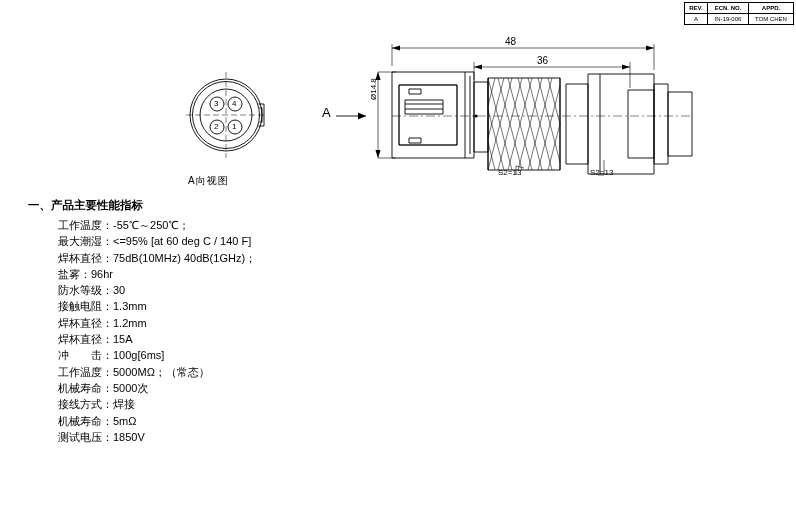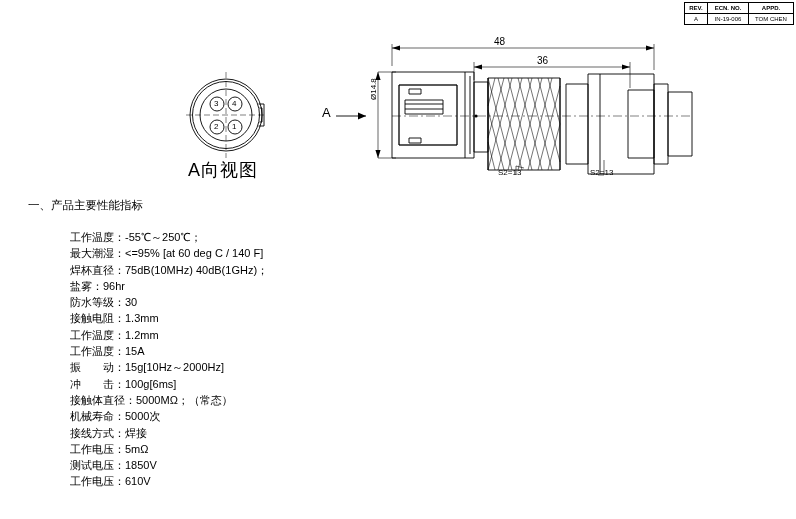--- a/index.html
+++ b/index.html
@@ -46,33 +46,33 @@
     top: 0;
     left: 0;
     width: 796px;
     height: 519px;
   }
 
   
   .front-view-label {
     position: absolute;
     left: 188px;
-    top: 158px;
-    font-size: 18px;
+    top: 174px;
+    font-size: 10px;
     letter-spacing: 1px;
   }
   .arrow-a-label {
     position: absolute;
     left: 322px;
     top: 105px;
     font-size: 13px;
   }
   .dim-48 {
     position: absolute;
-    left: 494px;
+    left: 505px;
     top: 36px;
     font-size: 10px;
   }
   .dim-36 {
     position: absolute;
     left: 537px;
     top: 55px;
     font-size: 10px;
   }
   .dia-label {
@@ -104,25 +104,25 @@
 
   
   .spec-block {
     position: absolute;
     left: 28px;
     top: 198px;
     width: 330px;
   }
   .spec-title {
     font-size: 11.5px;
-    font-weight: normal;
+    font-weight: bold;
     margin: 0 0 4px 0;
   }
   .spec-list {
-    margin: 16px;
+    margin: 4px;
     padding: 0;
     list-style: none;
   }
   .spec-list li {
     font-size: 11px;
     line-height: 16.3px;
     padding-left: 26px;
     white-space: nowrap;
   }
 </style>
@@ -281,24 +281,22 @@
 
 <div class="spec-block">
   <div class="spec-title">一、产品主要性能指标</div>
   <ul class="spec-list">
     <li>工作温度：-55℃～250℃；</li>
     <li>最大潮湿：&lt;=95% [at 60 deg C / 140 F]</li>
     <li>焊杯直径：75dB(10MHz)    40dB(1GHz)；</li>
     <li>盐雾：96hr</li>
     <li>防水等级：30</li>
     <li>接触电阻：1.3mm</li>
-    <li>工作温度：1.2mm</li>
-    <li>工作温度：15A</li>
-    <li>振　　动：15g[10Hz～2000Hz]</li>
+    <li>焊杯直径：1.2mm</li>
+    <li>焊杯直径：15A</li>
     <li>冲　　击：100g[6ms]</li>
-    <li>接触体直径：5000MΩ；（常态）</li>
+    <li>工作温度：5000MΩ；（常态）</li>
     <li>机械寿命：5000次</li>
     <li>接线方式：焊接</li>
-    <li>工作电压：5mΩ</li>
+    <li>机械寿命：5mΩ</li>
     <li>测试电压：1850V</li>
-    <li>工作电压：610V</li>
   </ul>
 </div>
 
 </body></html>

